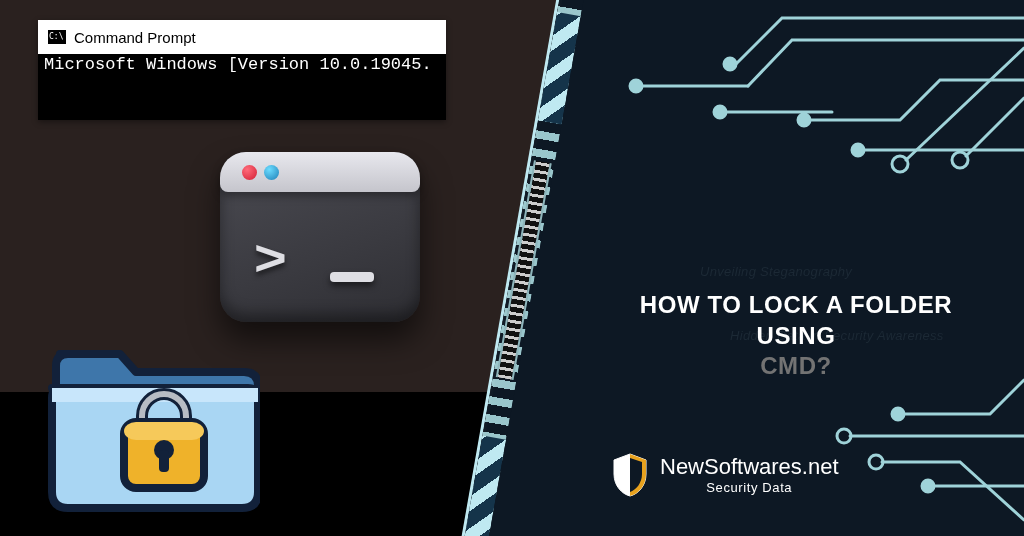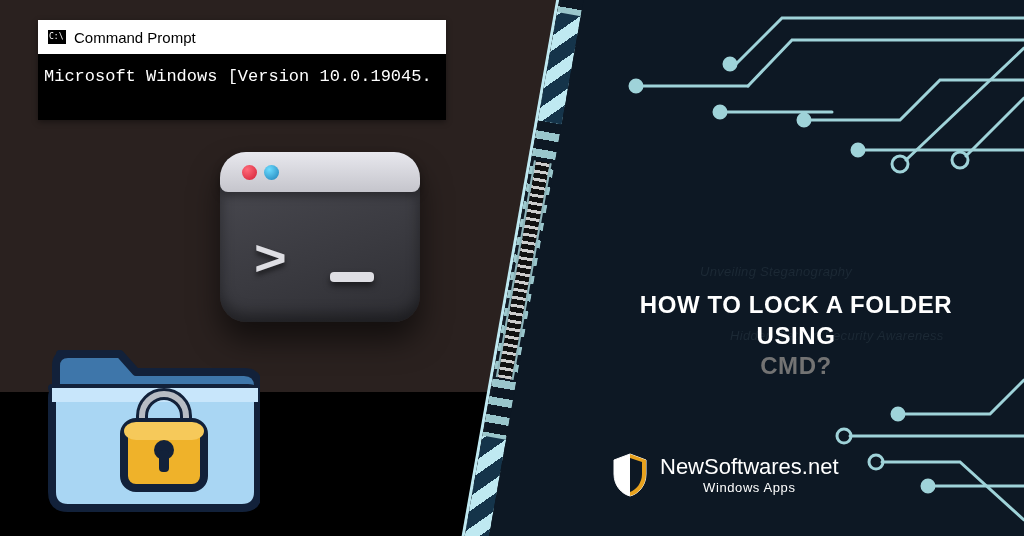--- a/index.html
+++ b/index.html
@@ -44,21 +44,21 @@
     position: relative;
     display: inline-block;
   }
   .cmd-titlebar .ticon::before {
     content: "C:\\";
     color: #fff;
     font: 8px/14px "Consolas", monospace;
     position: absolute; left: 1px; top: 0;
   }
   .cmd-body {
-    padding: 12px 6px;
+    padding: 0 6px;
     color: #fff;
     font: 17px/22px "Consolas", "Courier New", monospace;
     white-space: pre;
     overflow: hidden;
     height: 66px;
   }
 
   
   .term-icon {
     position: absolute;
@@ -286,17 +286,17 @@
   <div class="brand">
     <svg class="shield" viewBox="0 0 40 46">
       <path d="M20 2 L36 8 V22 C36 34 28 42 20 44 C12 42 4 34 4 22 V8 Z" fill="#fff" stroke="#fff" stroke-width="1"></path>
       <path d="M20 2 L36 8 V22 C36 34 28 42 20 44 Z" fill="#e8a21e"></path>
       <path d="M20 6 L32 10 V22 C32 31 26 38 20 40 Z" fill="#0d1824"></path>
     </svg>
     <div class="txt">
       <div class="name">
         <span>NewSoftwares</span><span class="dom">.net</span>
       </div>
-      <div class="tag">Windows Apps</div>
+      <div class="tag">Security Data</div>
     </div>
   </div>
 
 </div>
 
 </body></html>

